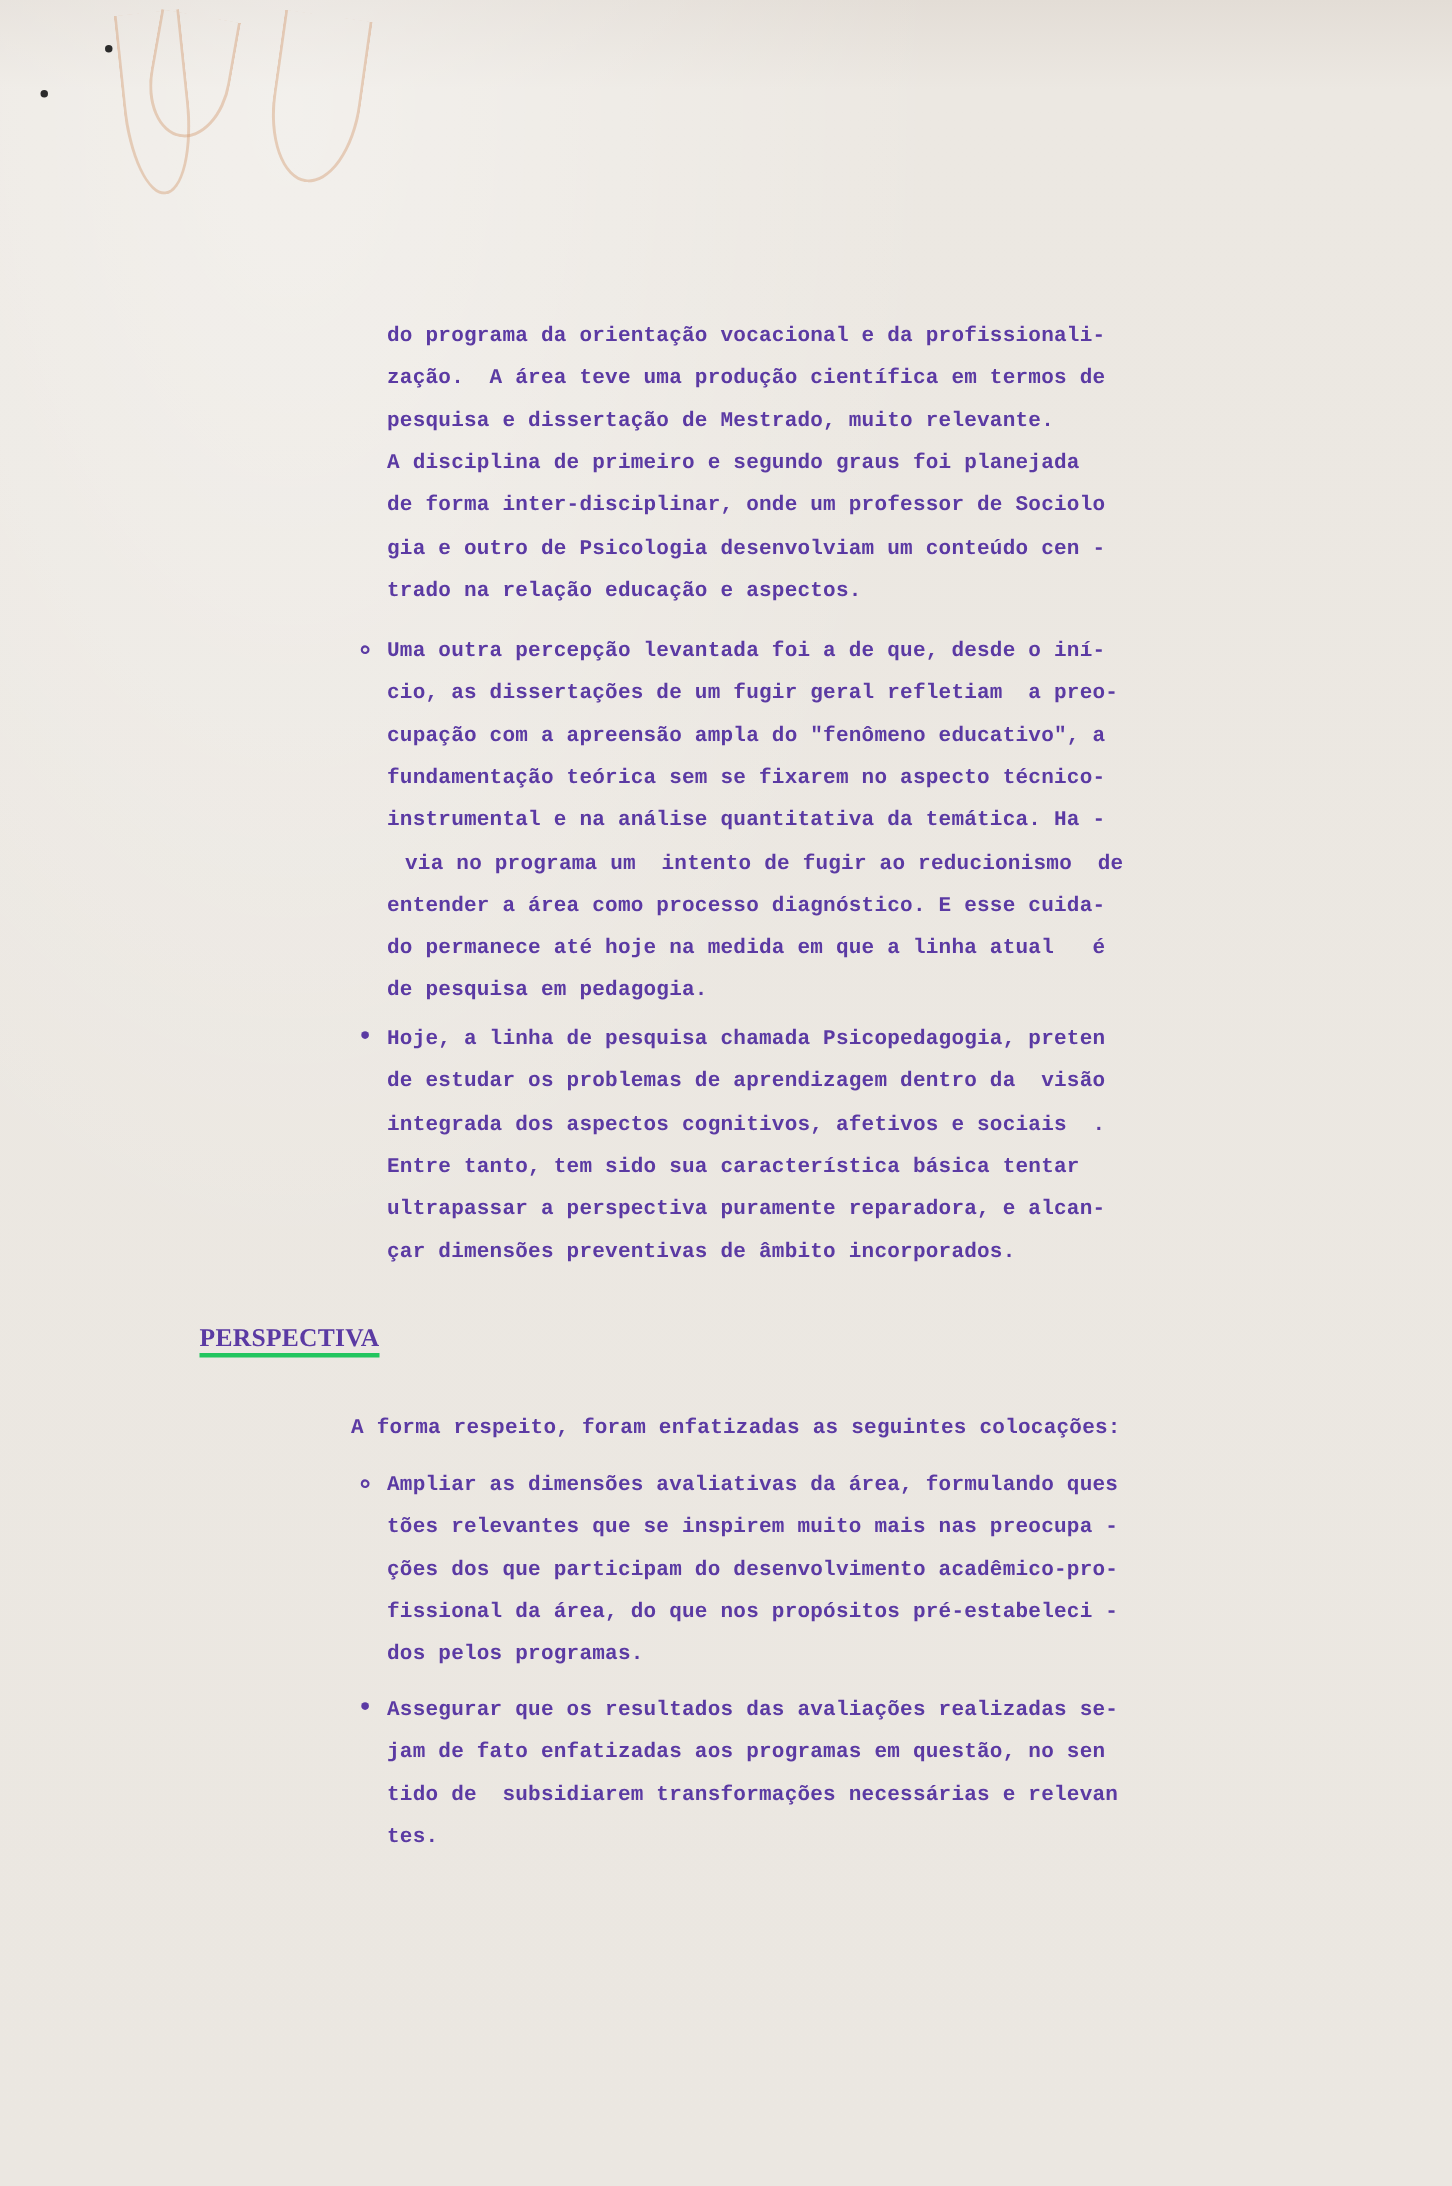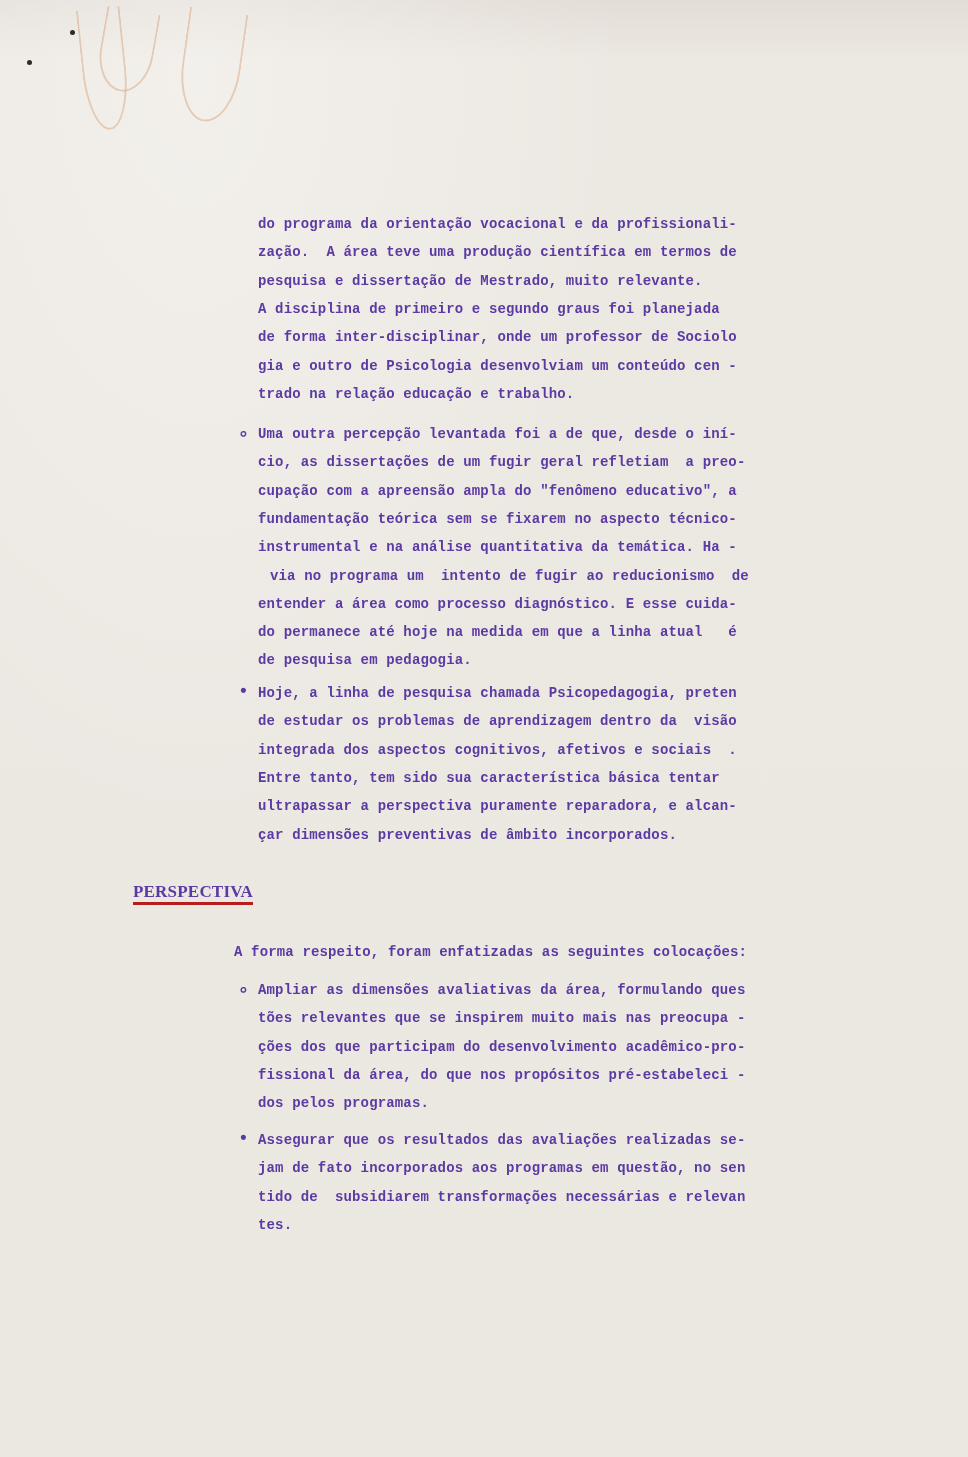--- a/index.html
+++ b/index.html
@@ -26,21 +26,21 @@
     font-size: 14px;
     font-weight: bold;
     white-space: pre;
     letter-spacing: 0.15px;
     line-height: 20px;
   }
   .heading {
     position: absolute; left: 133px; top: 882px;
     font-size: 17px; font-weight: bold;
     font-family: "Liberation Serif", "DejaVu Serif", serif;
-    border-bottom: 3px solid #b91c1c;
+    border-bottom: 3px solid #22c55e;
     padding-bottom: 0px; letter-spacing: 0.2px;
   }
   .bullet { position: absolute; font-size: 18px; font-weight: bold; }
 </style>
 </head>
 <body>
 
 <div class="page-shade"></div>
 <div class="stain" style="left:82px;top:8px;width:40px;height:120px;transform:rotate(-6deg);"></div>
 <div class="stain" style="left:100px;top:10px;width:50px;height:80px;transform:rotate(10deg);"></div>
@@ -48,21 +48,21 @@
 <div class="punch" style="left:70px;top:30px;"></div>
 <div class="punch" style="left:27px;top:60px;"></div>
 
 <div id="intro">
     <div class="line" style="left: 258px; top: 214px;">do programa da orientação vocacional e da profissionali-</div>
     <div class="line" style="left: 258px; top: 242.3px;">zação.  A área teve uma produção científica em termos de</div>
     <div class="line" style="left: 258px; top: 270.6px;">pesquisa e dissertação de Mestrado, muito relevante.</div>
     <div class="line" style="left: 258px; top: 298.9px;">A disciplina de primeiro e segundo graus foi planejada</div>
     <div class="line" style="left: 258px; top: 327.2px;">de forma inter-disciplinar, onde um professor de Sociolo</div>
     <div class="line" style="left: 258px; top: 355.5px;">gia e outro de Psicologia desenvolviam um conteúdo cen -</div>
-    <div class="line" style="left: 258px; top: 383.8px;">trado na relação educação e trabalho.</div>
+    <div class="line" style="left: 258px; top: 383.8px;">trado na relação educação e aspectos.</div>
   </div>
 <div id="sec1">
     <div class="bullet" style="left: 238px; top: 423px;">∘</div>
     <div class="line" style="left: 258px; top: 424px;">Uma outra percepção levantada foi a de que, desde o iní-</div>
     <div class="line" style="left: 258px; top: 452.3px;">cio, as dissertações de um fugir geral refletiam  a preo-</div>
     <div class="line" style="left: 258px; top: 480.6px;">cupação com a apreensão ampla do "fenômeno educativo", a</div>
     <div class="line" style="left: 258px; top: 508.9px;">fundamentação teórica sem se fixarem no aspecto técnico-</div>
     <div class="line" style="left: 258px; top: 537.2px;">instrumental e na análise quantitativa da temática. Ha -</div>
     <div class="line" style="left: 258px; top: 565.5px; margin-left: 12px;">via no programa um  intento de fugir ao reducionismo  de</div>
     <div class="line" style="left: 258px; top: 593.8px;">entender a área como processo diagnóstico. E esse cuida-</div>
@@ -80,16 +80,16 @@
 <div class="line" style="left:234px;top:942px;">A forma respeito, foram enfatizadas as seguintes colocações:</div>
 <div id="sec2">
     <div class="bullet" style="left: 238px; top: 979px;">∘</div>
     <div class="line" style="left: 258px; top: 980px;">Ampliar as dimensões avaliativas da área, formulando ques</div>
     <div class="line" style="left: 258px; top: 1008.3px;">tões relevantes que se inspirem muito mais nas preocupa -</div>
     <div class="line" style="left: 258px; top: 1036.6px;">ções dos que participam do desenvolvimento acadêmico-pro-</div>
     <div class="line" style="left: 258px; top: 1064.9px;">fissional da área, do que nos propósitos pré-estabeleci -</div>
     <div class="line" style="left: 258px; top: 1093.2px;">dos pelos programas.</div>
     <div class="bullet" style="left: 238px; top: 1129px;">•</div>
     <div class="line" style="left: 258px; top: 1130px;">Assegurar que os resultados das avaliações realizadas se-</div>
-    <div class="line" style="left: 258px; top: 1158.3px;">jam de fato incorporados aos programas em questão, no sen</div>
+    <div class="line" style="left: 258px; top: 1158.3px;">jam de fato enfatizadas aos programas em questão, no sen</div>
     <div class="line" style="left: 258px; top: 1186.6px;">tido de  subsidiarem transformações necessárias e relevan</div>
     <div class="line" style="left: 258px; top: 1214.9px;">tes.</div>
   </div>
 
 </body></html>

